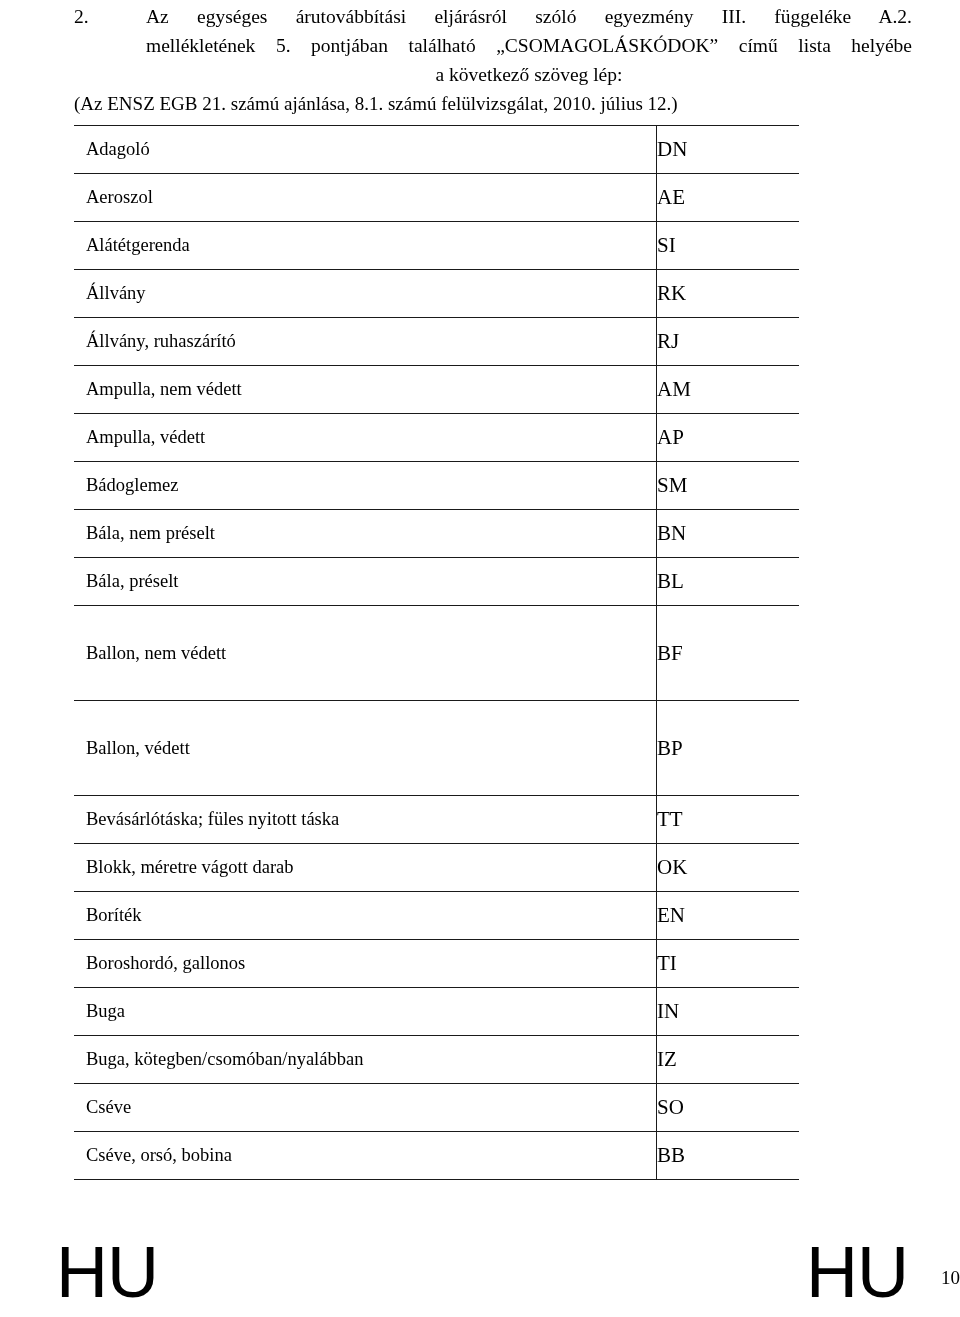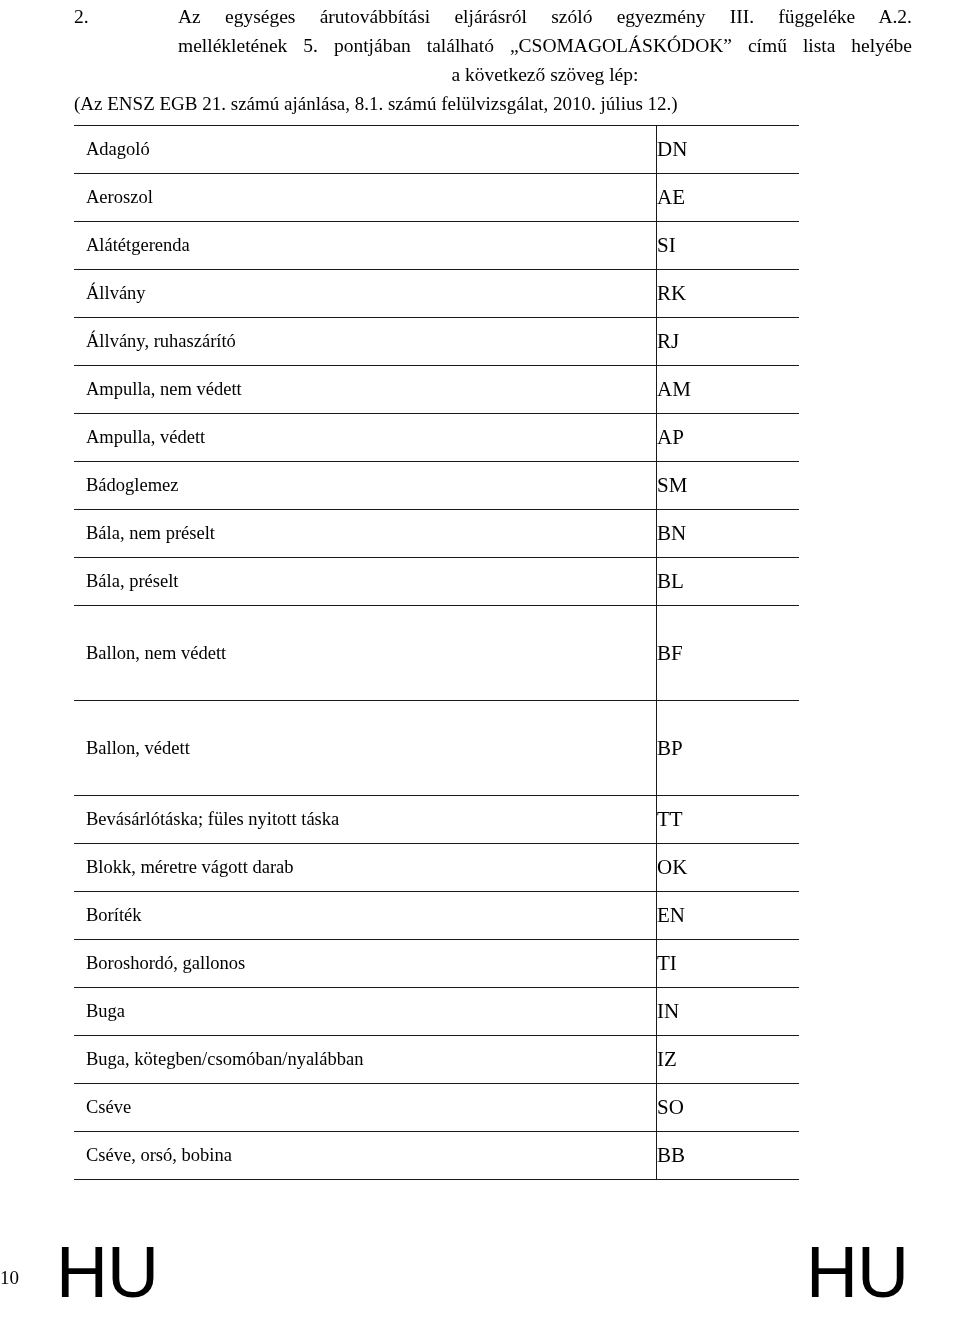--- a/index.html
+++ b/index.html
@@ -40,21 +40,20 @@
     flex: 0 0 72px;
     font-size: 19.5px;
     line-height: 29px;
   }
   .intro-body {
     flex: 1 1 auto;
     font-size: 19.5px;
     line-height: 29px;
     text-align: justify;
     text-justify: inter-word;
-    margin-left: 32px;
   }
   .intro-body .l1,
   .intro-body .l2 {
     text-align: justify;
     text-align-last: justify;
     display: block;
   }
   .intro-body .l3 {
     display: block;
     text-align: center;
@@ -120,21 +119,21 @@
     line-height: 64px;
     letter-spacing: -1px;
   }
   .footer-hu.left { left: 56px; }
   .footer-hu.right { right: 52px; }
   .footer-page {
     position: absolute;
     left: 0;
     width: 960px;
     top: 26px;
-    text-align: left;
+    text-align: right;
     font-size: 19px;
     line-height: 24px;
   }
 </style>
 </head>
 <body>
 
 <div class="page">
 
   <div class="intro">

